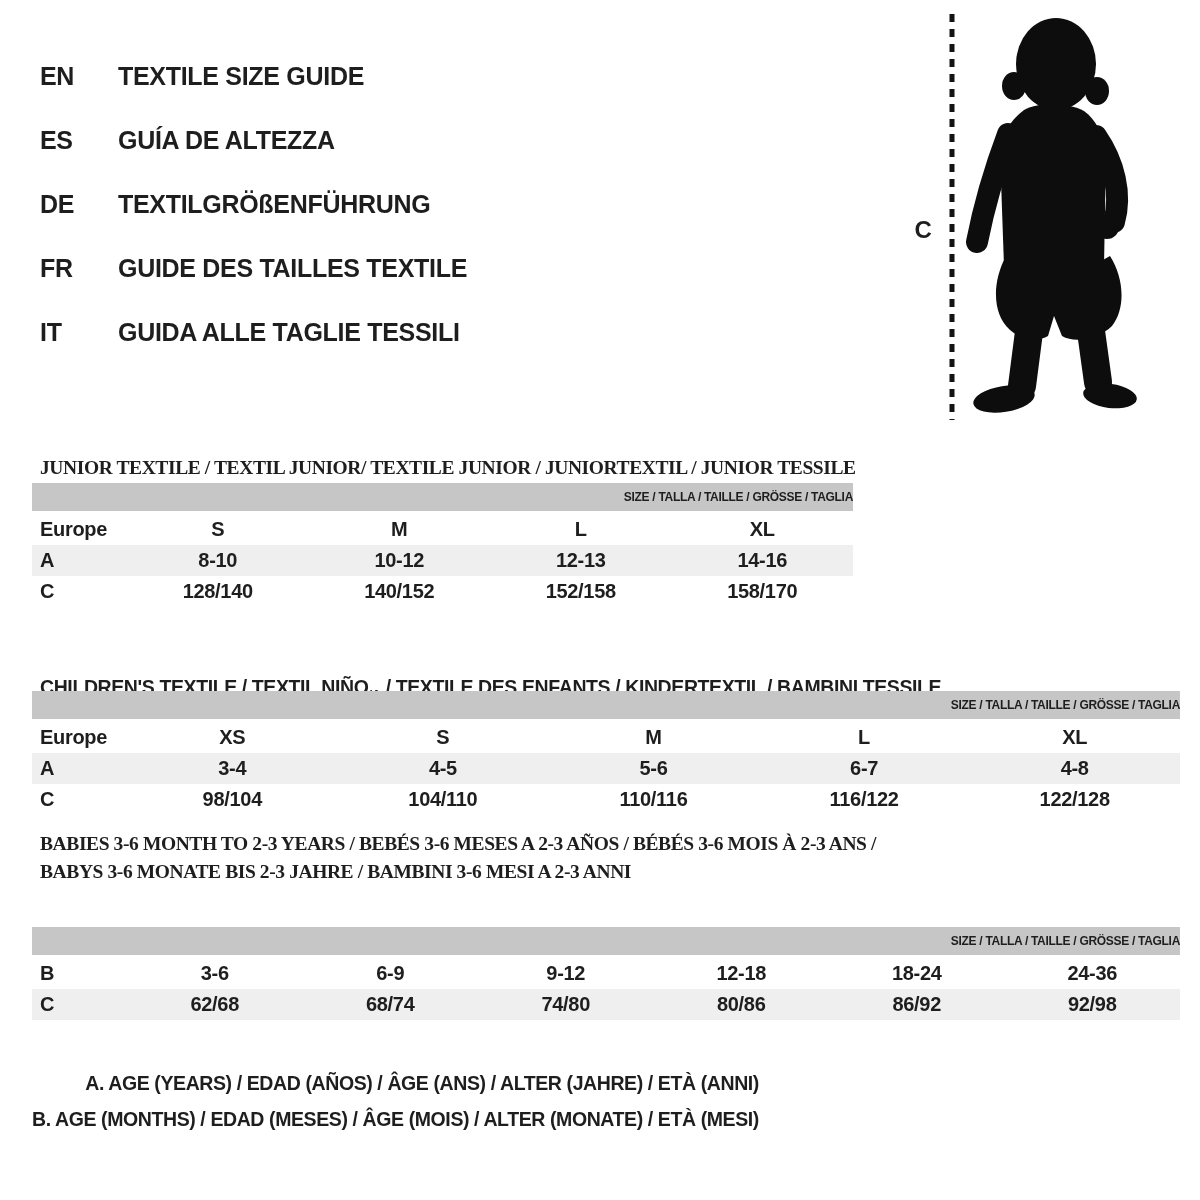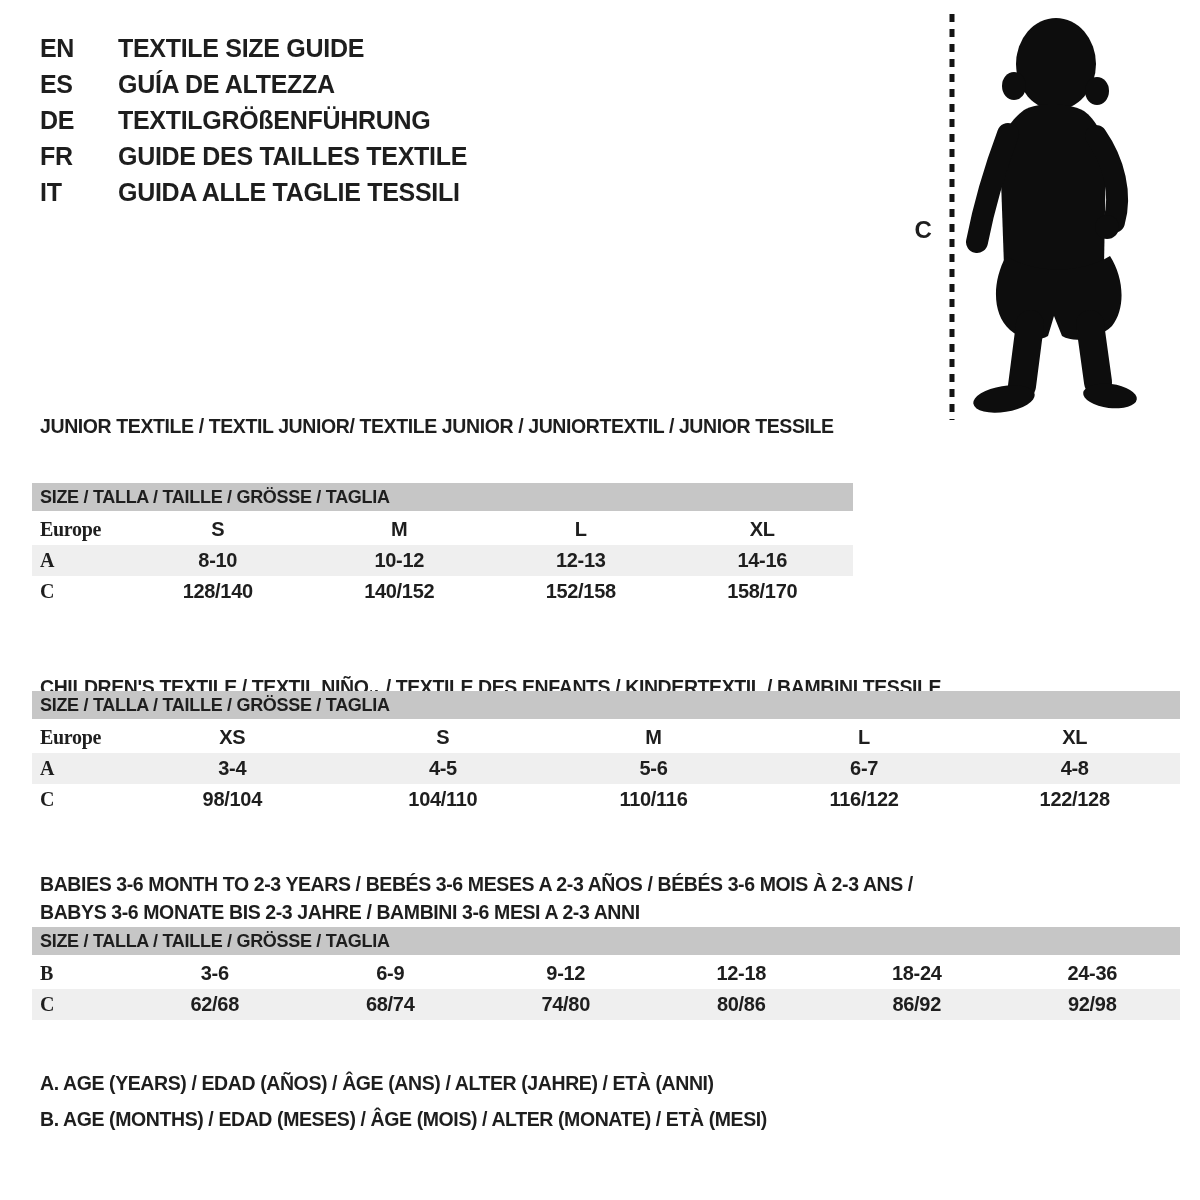--- a/index.html
+++ b/index.html
@@ -15,55 +15,55 @@
     position:relative;
     background:var(--background);
     color:var(--text);
     font-family:"Liberation Sans", sans-serif;
     font-weight:700;
     font-stretch:condensed;
     letter-spacing:-0.3px;
   }
   
   .lang-block{position:absolute; left:40px; top:30px;}
-  .lang-row{display:flex; height:36px; align-items:center; font-size:25px;}
+  .lang-row{display:flex; height:36px; align-items:center; font-size:25px;margin-top:28px;}
   .lang-code{width:78px;}
   
   .measure-line-svg{position:absolute; left:946px; top:14px;}
   .measure-label{
     position:absolute; left:908px; top:216px; width:30px;
     font-size:24px; text-align:center;
   }
   .silhouette-svg{position:absolute; left:964px; top:16px;}
   .sil-fill{fill:var(--silhouette);}
   .sil-stroke{stroke:var(--silhouette); fill:none; stroke-linecap:round;}
   
   .section-title{
     position:absolute; left:40px;
     font-size:19.5px; letter-spacing:-0.4px; line-height:23px;
   }
-  .title-junior{top:415px;}
+  .title-junior{top:456px;font-family:Liberation Serif, serif;}
   .title-children{top:676px;text-decoration:underline;}
-  .title-babies{top:870px; line-height:28px;}
+  .title-babies{top:830px; line-height:28px;font-family:Liberation Serif, serif;}
   .t-sub{font-size:13px; vertical-align:sub;}
   
   .size-table{position:absolute; left:32px;}
   .t-junior{top:483px; width:821px;}
   .t-children{top:691px; width:1148px;}
   .t-babies{top:927px; width:1148px;}
   .thead{
     height:28px; line-height:28px; padding-left:8px; margin-bottom:3px;
-    background:var(--table-header-bg); font-size:18px;
+    background:var(--table-header-bg); font-size:12px;text-align:right;
   }
   .trow{display:flex; height:31px; line-height:31px; font-size:20px;}
   .trow.shaded{background:var(--row-stripe-bg);}
   .cell{flex:1; text-align:center;}
-  .cell.label{flex:0 0 95px; padding-left:8px; text-align:left;font-family:Liberation Serif, serif;}
-  
-  .legend{position:absolute; left:40px; top:1065px;}
+  .cell.label{flex:0 0 95px; padding-left:8px; text-align:left;}
+  
+  .legend{position:absolute; left:32px; top:1065px;text-align:right;}
   .legend-line{font-size:19.5px; line-height:36px; letter-spacing:-0.4px;}
 </style>
 </head>
 <body>
 
 <div>
 
   <div class="lang-block">
     <div class="lang-row">
       <span class="lang-code">EN</span>

